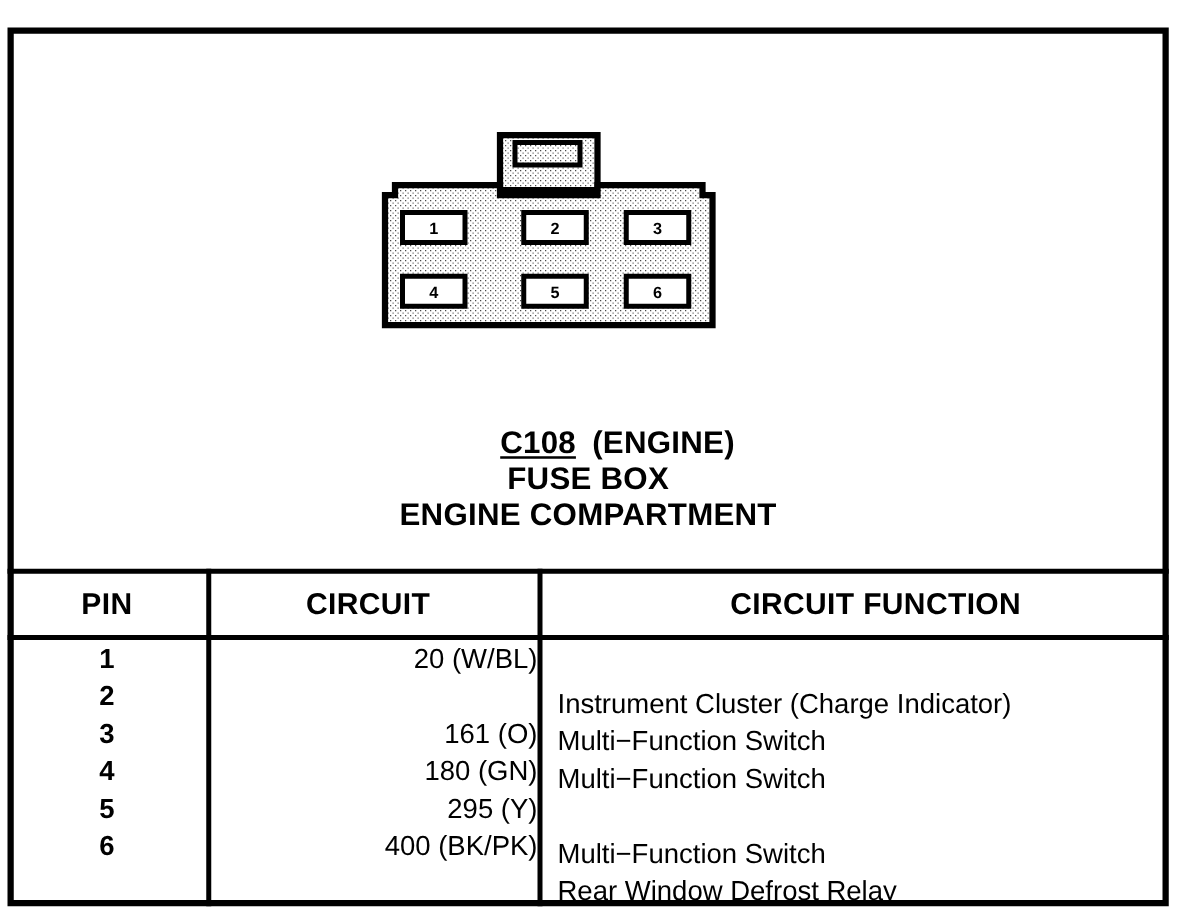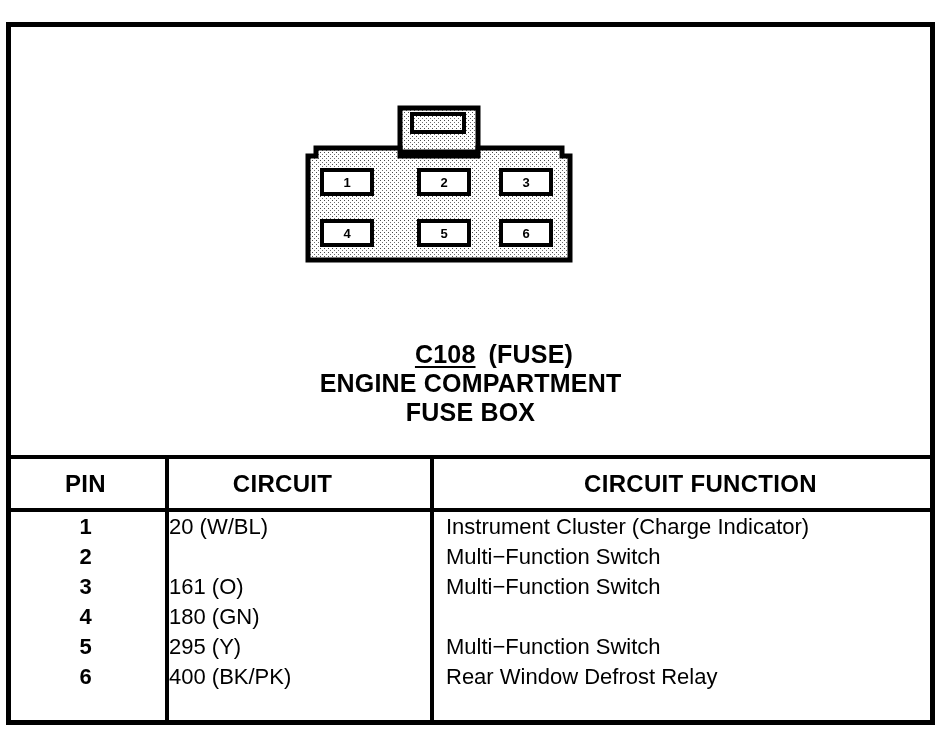--- a/index.html
+++ b/index.html
@@ -110,21 +110,21 @@
     position: absolute;
     top: 0;
     height: 49px;
     line-height: 49px;
     font-size: 24px;
     font-weight: 700;
     text-align: center;
     letter-spacing: 0.3px;
   }
   .th-pin     { left: 0;     width: 159px; }
-  .th-circuit { left: 146px; width: 261px; }
+  .th-circuit { left: 158px; width: 261px; }
   .th-func    { left: 444px; width: 501px; }
 
   .tbody {
     position: absolute;
     left: 0;
     top: 57px;
     width: 929px;
   }
   .row {
     position: relative;
@@ -139,26 +139,27 @@
   }
   .cell-pin {
     left: 0;
     width: 159px;
     text-align: center;
     font-weight: 700;
   }
   .cell-circuit {
     left: 163px;
     width: 261px;
-    text-align: left;
+    text-align: right;
   }
   .cell-func {
     left: 440px;
     width: 489px;
     text-align: left;
+    margin-top: 36px;
   }
 </style>
 </head>
 <body>
 
 <div id="page">
 
   <div class="outer-frame"></div>
 
   <div class="connector">
@@ -190,24 +191,24 @@
       <text class="pin-num" x="144" y="87">2</text>
       <text class="pin-num" x="226" y="87">3</text>
       <text class="pin-num" x="47" y="138">4</text>
       <text class="pin-num" x="144" y="138">5</text>
       <text class="pin-num" x="226" y="138">6</text>
     </svg>
   </div>
 
   <div class="caption">
     <div class="caption-line1">
-      <span class="cap-code">C108</span><span class="cap-gap"></span><span>(FUSE)</span>
+      <span class="cap-code">C108</span><span class="cap-gap"></span><span>(ENGINE)</span>
     </div>
+    <div>FUSE BOX</div>
     <div>ENGINE COMPARTMENT</div>
-    <div>FUSE BOX</div>
   </div>
 
   <div class="table-wrap">
 
     <div class="hline hline-top"></div>
     <div class="hline hline-head"></div>
     <div class="vline vline-1"></div>
     <div class="vline vline-2"></div>
 
     <div class="thead">

